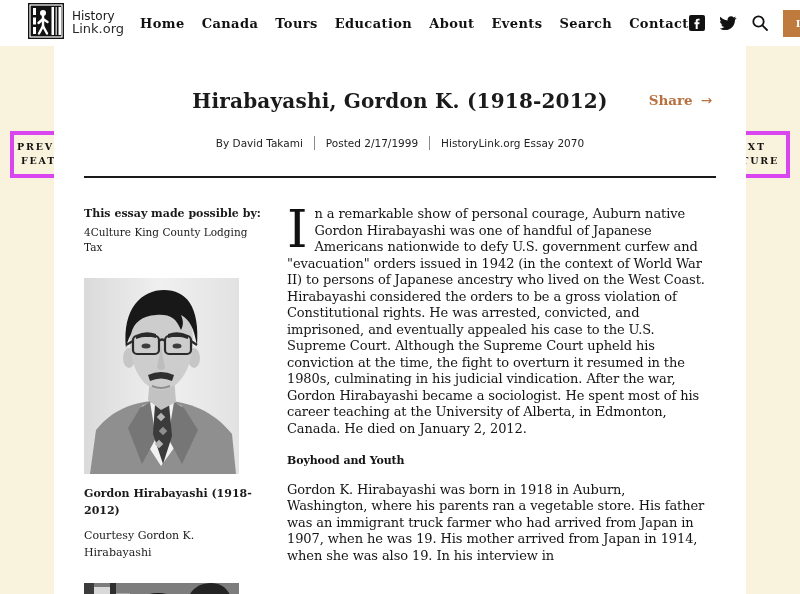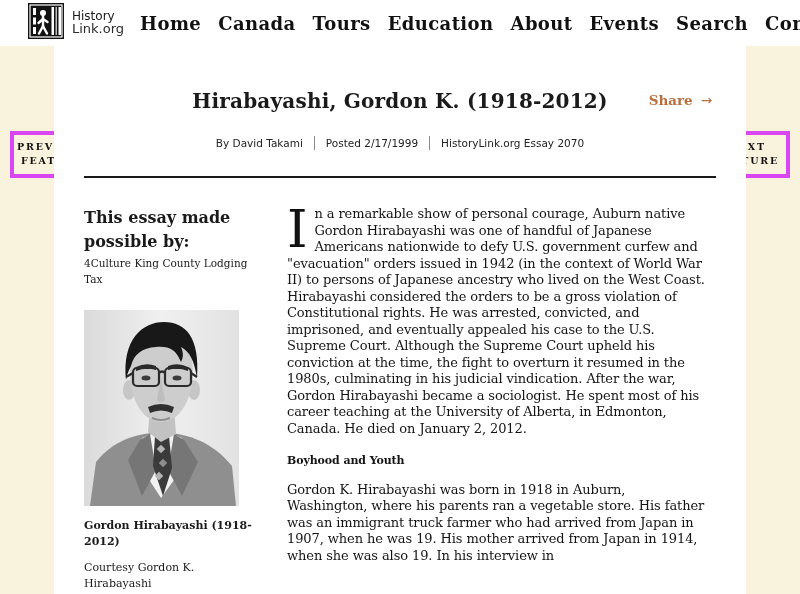--- a/index.html
+++ b/index.html
@@ -15,21 +15,21 @@
     height: 46px; background: #ffffff;
     display: flex; align-items: center;
     padding: 0 12px 0 28px;
   }
   .logo { display: flex; align-items: center; gap: 8px; margin-right: 16px; cursor: pointer; }
   .logo-text { font-family: "DejaVu Sans", sans-serif; line-height: 1.03; }
   .logo-l1 { font-weight: normal; font-size: 12px; color: #1a1a1a; }
   .logo-l2 { font-size: 13px; color: #2a2a2a; }
   .main-nav { display: flex; gap: 17px; }
   .main-nav a {
-    font-weight: bold; font-size: 18px; letter-spacing: 0.4px;
+    font-weight: bold; font-size: 13px; letter-spacing: 0.4px;
     color: #111; text-decoration: none; white-space: nowrap;
   }
   .header-right { margin-left: auto; display: flex; align-items: center; gap: 14px; }
   .icon-btn { display: inline-flex; align-items: center; cursor: pointer; background: none; border: 0; padding: 0; }
   .donate-btn {
     background: #bf7a3e; color: #fff; border: 0; cursor: pointer;
     font-family: "DejaVu Serif", serif; font-weight: bold;
     font-size: 10px; letter-spacing: 1.6px; padding: 8px 13px;
   }
   
@@ -61,21 +61,21 @@
   .byline {
     display: flex; justify-content: center; align-items: center;
     margin-top: 22px;
     font-family: "DejaVu Sans", sans-serif; font-size: 10.5px; color: #222;
   }
   .byline .sep { width: 1px; height: 14px; background: #8a8a8a; margin: 0 11px; }
   .rule { border: 0; border-top: 2px solid #1a1a1a; margin: 26px 30px 0; }
   
   .content { display: flex; padding: 28px 38px 0 30px; }
   .sidebar { width: 180px; flex: none; font-size: 10.5px; line-height: 1.5; color: #1a1a1a; }
-  .credit-heading { font-weight: bold; font-size: 16px; }
+  .credit-heading { font-weight: bold; font-size: 11px; }
   .credit-body { margin-top: 2px; }
   .photo { display: block; margin-top: 22px; }
   .photo-caption { font-weight: bold; font-size: 11px; margin-top: 12px; }
   .photo-credit { margin-top: 9px; font-size: 11px; }
   .article { flex: 1; padding-left: 23px; font-size: 13px; line-height: 16.5px; color: #141414; letter-spacing: -0.1px; }
   .article p { margin: 0; }
   .dropcap {
     float: left; font-size: 52px; line-height: 41px;
     padding: 3px 7px 0 0; font-weight: normal; color: #111;
   }

